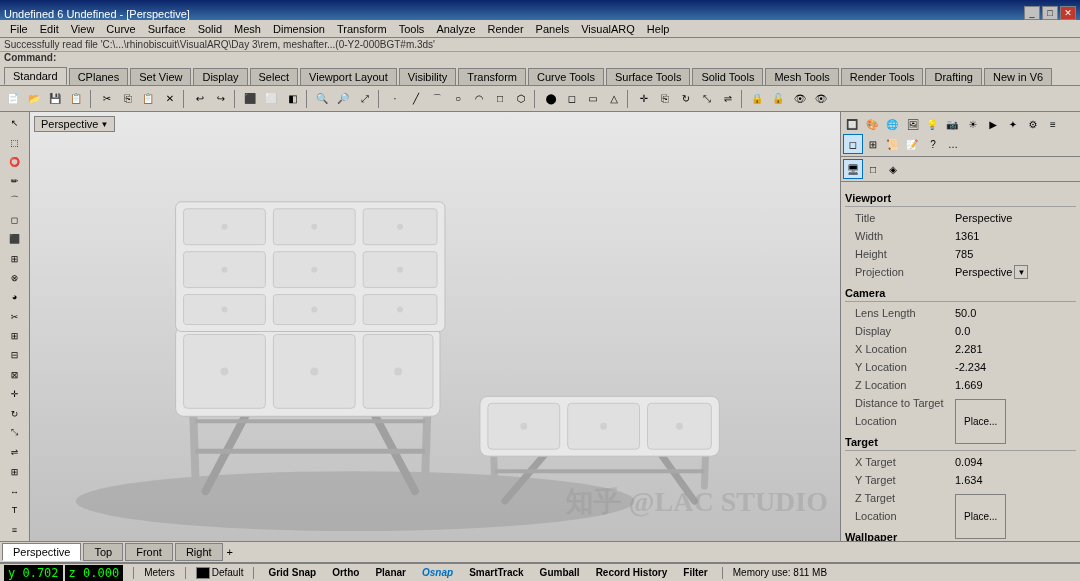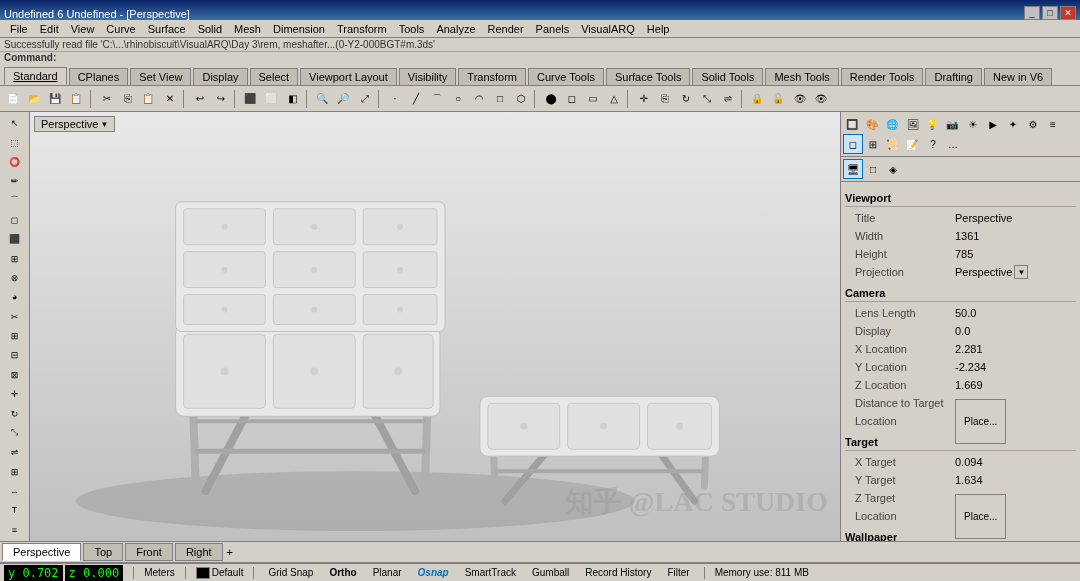--- a/index.html
+++ b/index.html
@@ -14,21 +14,21 @@
     #menubar { height: 18px; background: #d4d0c8; display: flex; align-items: center; padding: 0 4px; border-bottom: 1px solid #808080; font-size: 11px; }
     .menu-item { padding: 0 6px; cursor: pointer; height: 100%; display: flex; align-items: center; }
 
     
     #statusbar-top { height: 14px; background: #d4d0c8; padding: 0 4px; font-size: 10px; color: #333; display: flex; align-items: center; border-bottom: 1px solid #a0a0a0; }
     #command-line { height: 14px; background: #d4d0c8; padding: 0 4px; font-size: 10px; color: #333; display: flex; }
 
     
     #toolbar-tabs { height: 20px; background: #d4d0c8; display: flex; align-items: flex-end; padding: 0 4px; border-bottom: 1px solid #808080; }
     .toolbar-tab { padding: 2px 8px; font-size: 11px; cursor: pointer; background: #c0bdb5; border: 1px solid #808080; border-bottom: none; margin-right: 2px; }
-    .toolbar-tab.active { background: #d4d0c8; border-bottom: 1px solid #d4d0c8; text-decoration: underline; }
+    .toolbar-tab.active { background: #d4d0c8; border-bottom: 1px solid #d4d0c8; }
 
     
     #toolbar-row { height: 26px; background: #d4d0c8; display: flex; align-items: center; padding: 2px 4px; border-bottom: 1px solid #808080; gap: 1px; }
     .toolbar-btn { width: 20px; height: 20px; background: #d4d0c8; border: 1px solid transparent; display: flex; align-items: center; justify-content: center; cursor: pointer; font-size: 10px; }
     .toolbar-sep { width: 4px; height: 18px; border-left: 1px solid #808080; margin: 0 2px; }
 
     
     #main-area { display: flex; height: calc(581px - 20px - 18px - 14px - 14px - 20px - 26px - 22px - 18px); }
 
     
@@ -64,21 +64,21 @@
     #viewport-tabs { height: 22px; background: #d4d0c8; display: flex; align-items: center; border-top: 1px solid #808080; border-bottom: 1px solid #808080; }
     .vp-tab { padding: 2px 10px; font-size: 11px; cursor: pointer; border: 1px solid #808080; background: #c0bdb5; margin-left: 2px; height: 18px; display: flex; align-items: center; }
     .vp-tab.active { background: #ffffff; border-bottom: 1px solid #ffffff; }
     .vp-tab-add { padding: 2px 4px; font-size: 11px; cursor: pointer; }
 
     
     #statusbar-bottom { height: 18px; background: #d4d0c8; display: flex; align-items: center; border-top: 1px solid #808080; padding: 0 4px; gap: 8px; font-size: 10px; }
     .status-item { display: flex; align-items: center; gap: 2px; }
     .status-sep { width: 1px; height: 12px; background: #808080; margin: 0 2px; }
     .status-coord { background: #000; color: #00ff00; padding: 1px 4px; font-family: monospace; font-size: 12px; }
-    .status-btn { padding: 1px 4px; font-size: 10px; cursor: pointer; }
+    .status-btn { padding: 1px 4px; font-size: 10px; cursor: pointer; font-weight: bold; }
     .status-active { font-weight: bold; }
     .color-swatch { width: 14px; height: 12px; background: #000; border: 1px solid #808080; }
 
     
     #right-icons-row { display: flex; flex-wrap: wrap; padding: 2px; border-bottom: 1px solid #808080; background: #d4d0c8; }
     .right-icon { width: 20px; height: 20px; display: flex; align-items: center; justify-content: center; cursor: pointer; border: 1px solid transparent; font-size: 10px; }
     .right-icon.active { border: 1px solid #0070c0; background: #cce4f7; }
 
     
     #right-icons-row2 { display: flex; padding: 2px; border-bottom: 1px solid #808080; background: #d4d0c8; }

